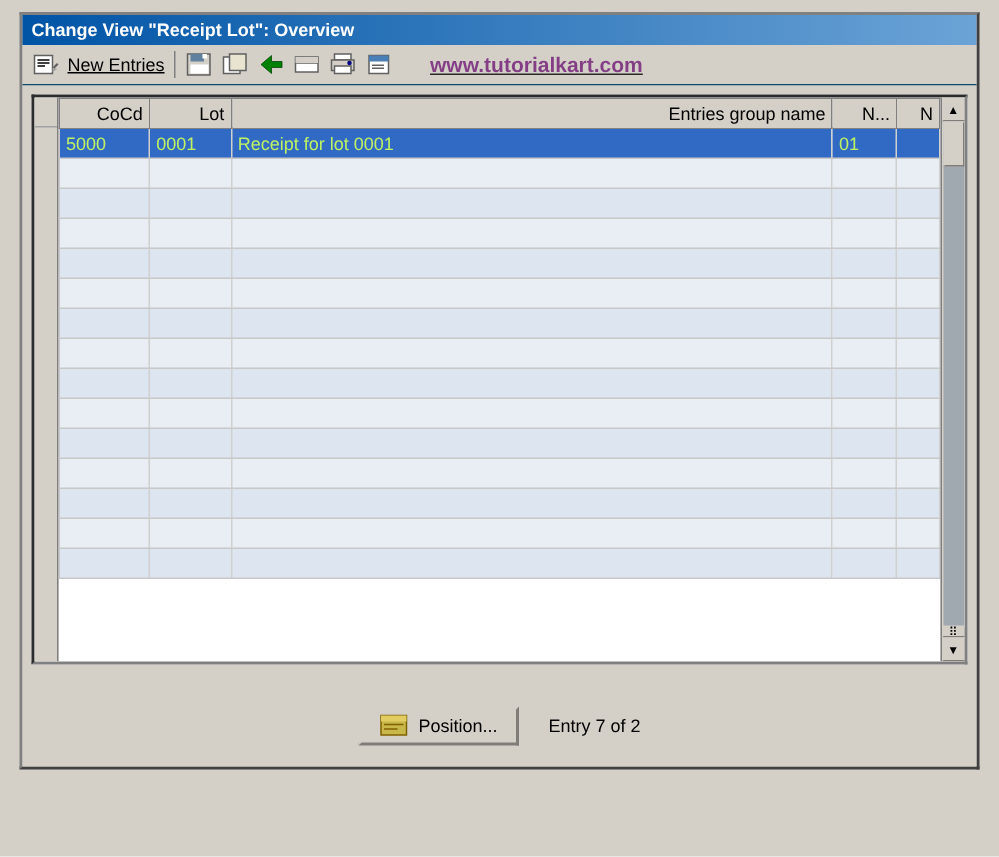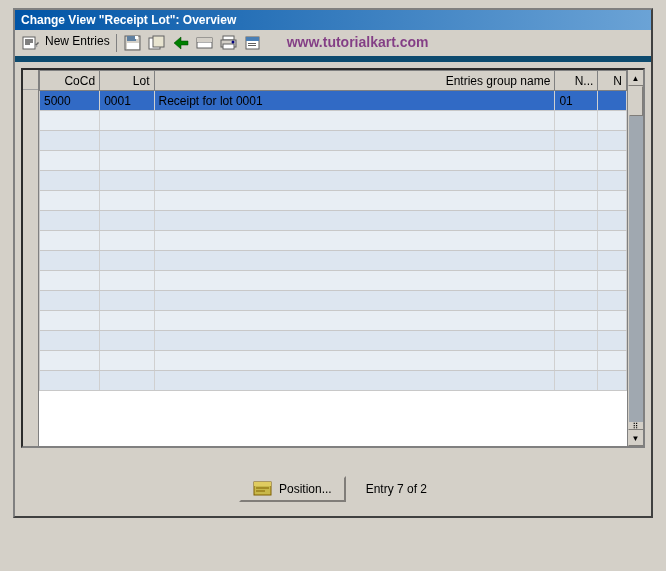--- a/index.html
+++ b/index.html
@@ -27,23 +27,24 @@
       color: white;
       padding: 3px 6px;
       font-size: 12px;
       font-weight: bold;
     }
 
     .toolbar {
       background: #d4d0c8;
       padding: 4px 6px;
       display: flex;
-      align-items: flex-start;
+      align-items: center;
       gap: 4px;
-      border-bottom: 6px solid #0c4a6e;
+      border-bottom: 1px solid #0c4a6e;
+      text-decoration: underline;
     }
 
     .watermark {
       color: #701a75;
       font-size: 14px;
       font-weight: bold;
       margin-left: 20px;
       opacity: 0.8;
     }
 
@@ -117,21 +118,21 @@
       white-space: nowrap;
       background: #f0f4f8;
     }
 
     .data-table tr:nth-child(odd) td {
       background: #e8eef4;
     }
 
     .data-table tr.selected td {
       background: #316ac5;
-      color: #000000;
+      color: #bef264;
     }
 
     .data-table tr.empty td {
       background: #e8eef4;
     }
 
     .data-table tr:nth-child(odd).empty td {
       background: #dde6f0;
     }
 

